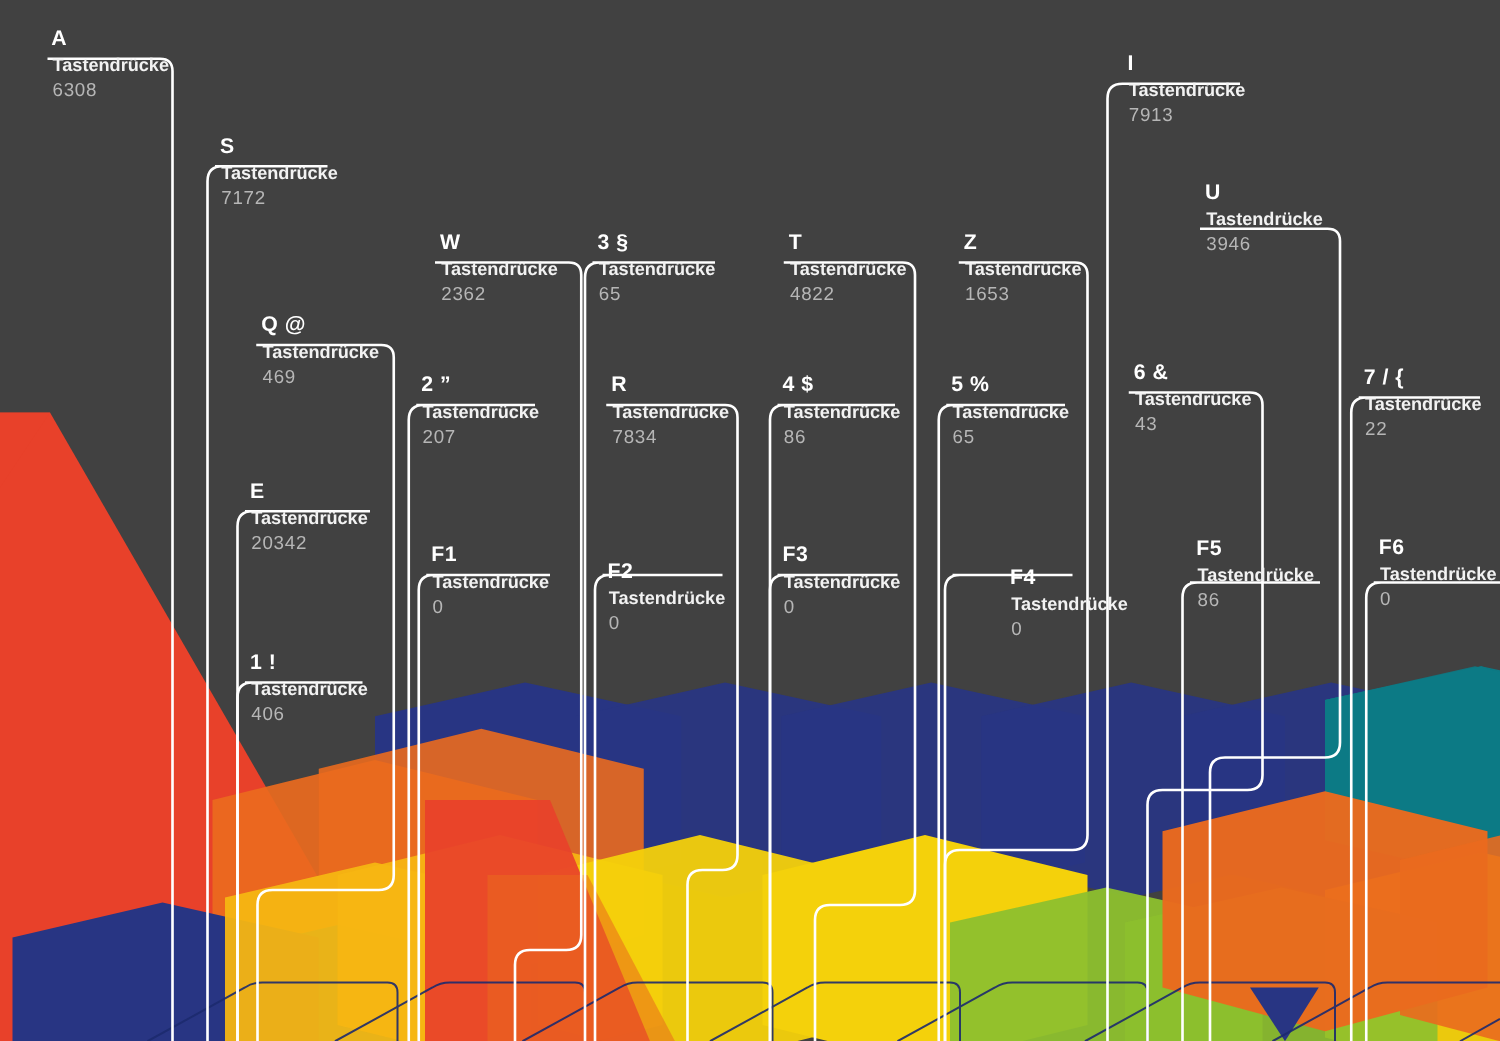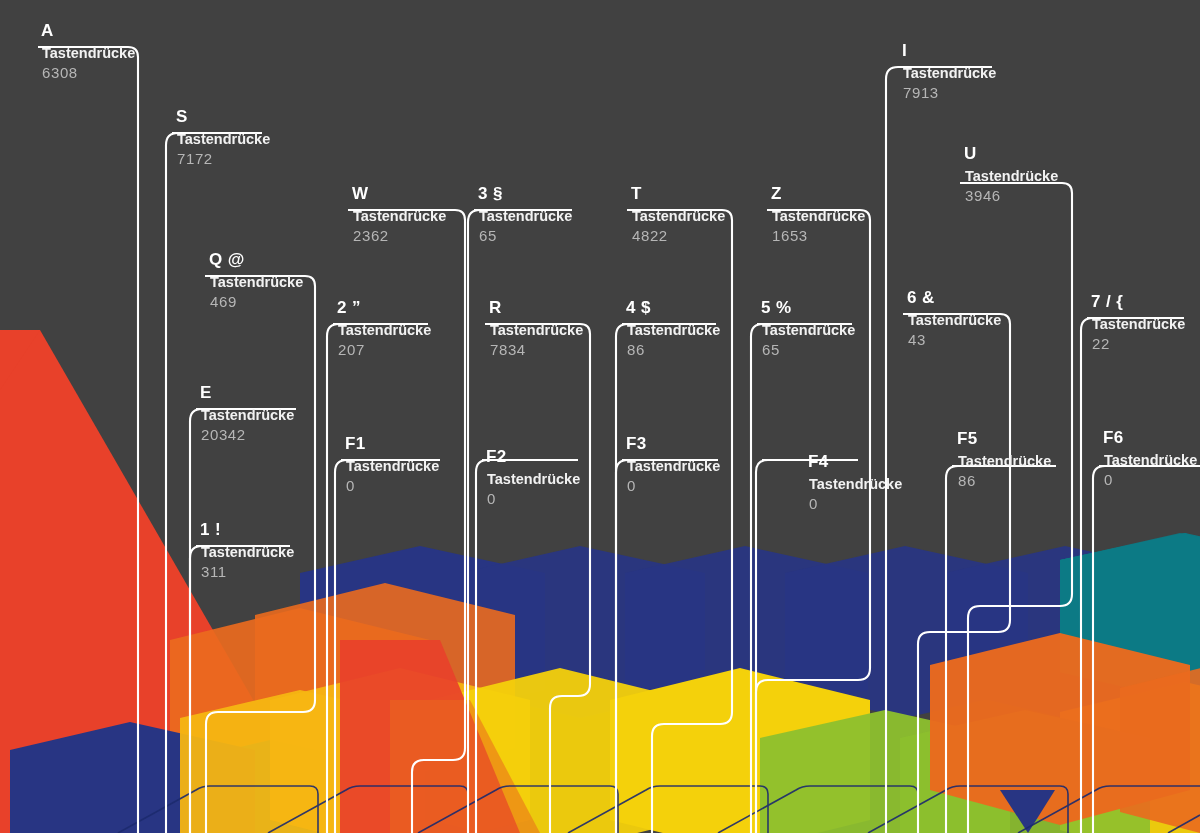--- a/index.html
+++ b/index.html
@@ -178,21 +178,21 @@
     <div class="txt">
       <div class="presses-label">Tastendrücke</div>
       <div class="presses-value">20342</div>
     </div>
   </div>
 
   <div class="callout" style="left:199px;top:521px;">
     <div class="key">1 !</div>
     <div class="txt">
       <div class="presses-label">Tastendrücke</div>
-      <div class="presses-value">311</div>
+      <div class="presses-value">406</div>
     </div>
   </div>
 
   <div class="callout" style="left:351px;top:185px;">
     <div class="key">W</div>
     <div class="txt">
       <div class="presses-label">Tastendrücke</div>
       <div class="presses-value">2362</div>
     </div>
   </div>

